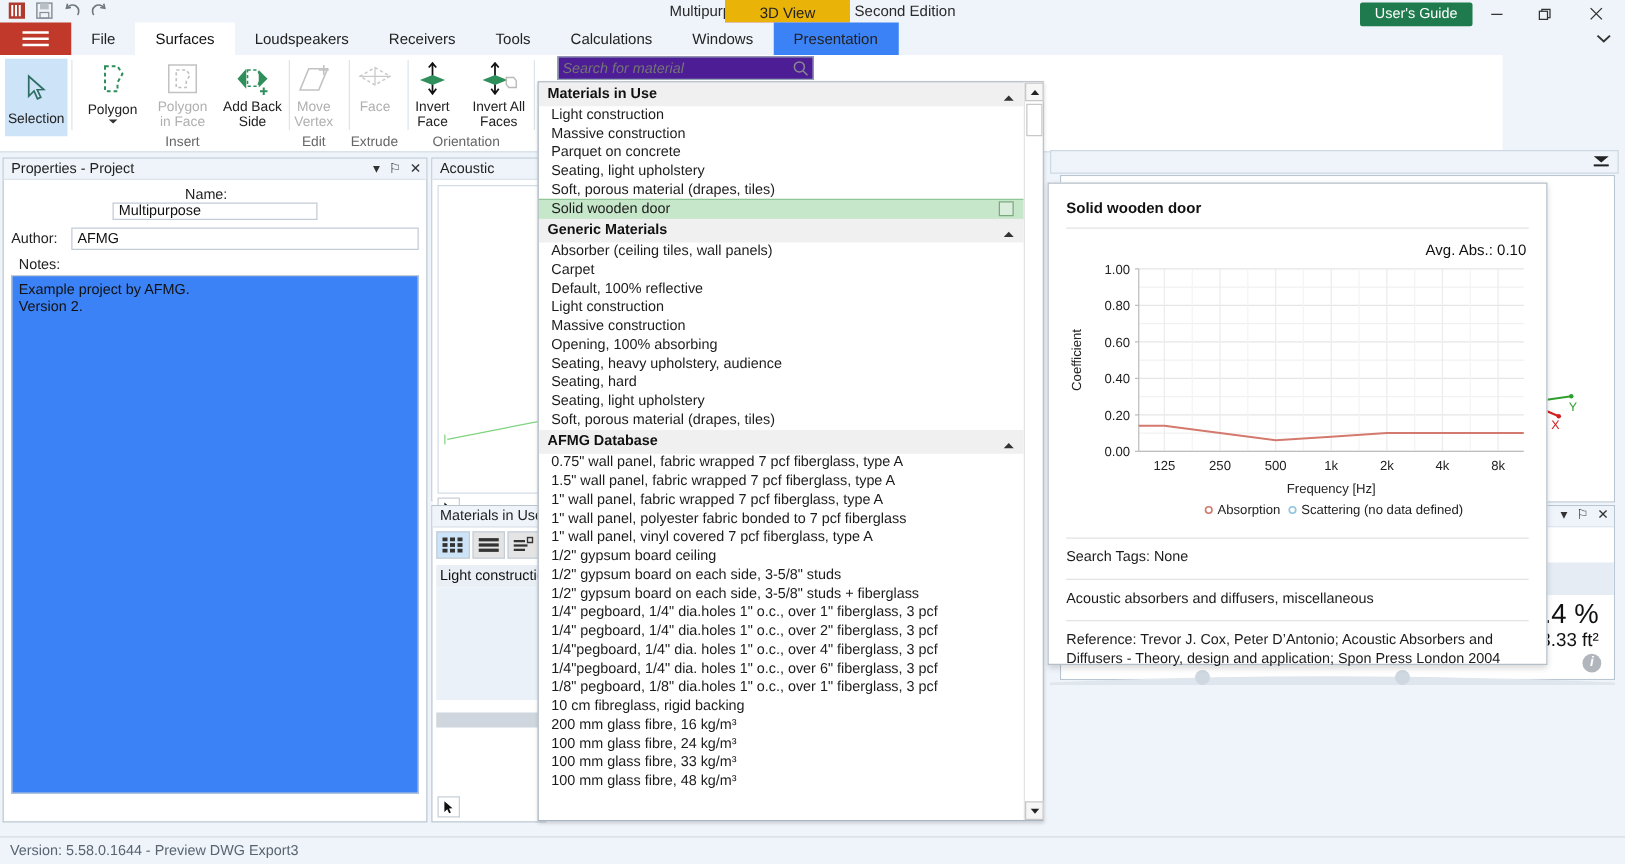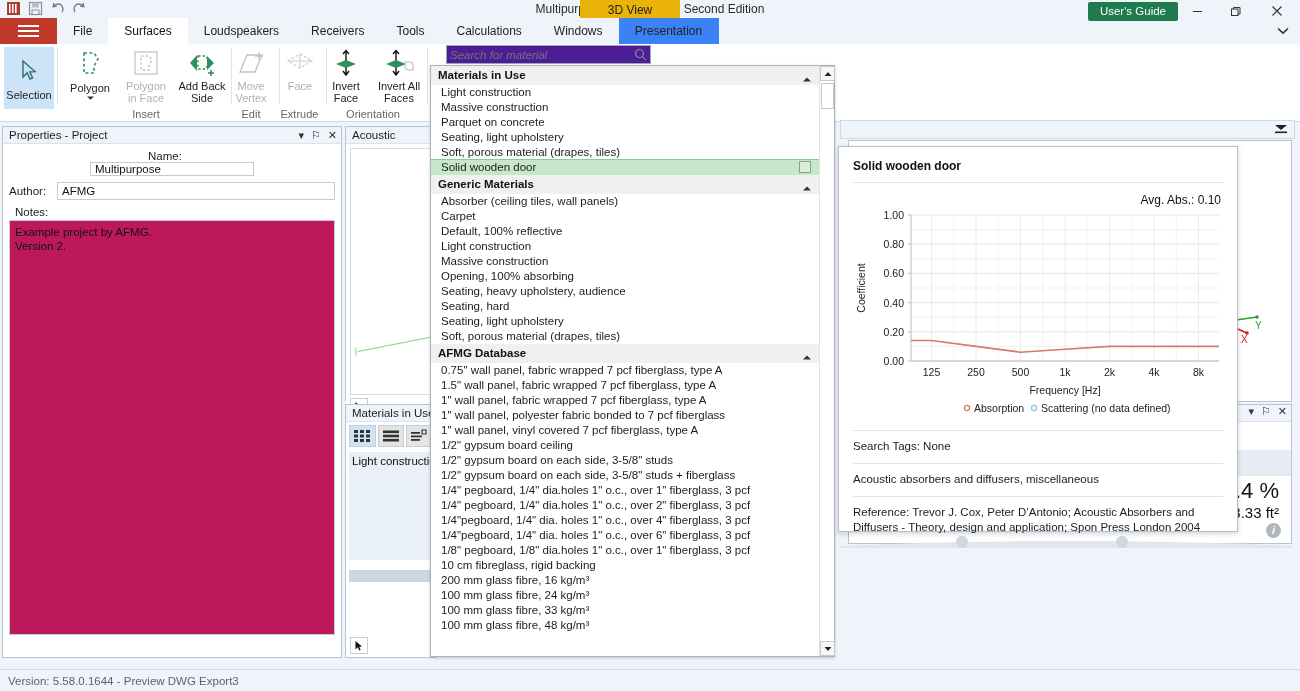--- a/index.html
+++ b/index.html
@@ -67,21 +67,21 @@
   .wbtn.max { right: 46px; }
   .wbtn.close { right: 4px; }
   .ribbon-collapse {
     position: absolute; right: 8px; top: 22px; width: 18px; height: 18px;
     display: flex; align-items: center; justify-content: center; cursor: pointer;
     color: #333; font-size: 11px;
   }
 
   
   .ribbon {
-    position: absolute; left: 0; top: 44px; width: 1300px; height: 78px;
+    position: absolute; left: 0; top: 44px; width: 1202px; height: 78px;
     background: #ffffff; border-bottom: 1px solid #cfd9e3;
   }
   .rgroup { position: absolute; top: 0; height: 78px; }
   .rgroup .glabel {
     position: absolute; bottom: 2px; width: 100%; text-align: center;
     font-size: 11px; color: #666;
   }
   .rgroup .sep { position: absolute; right: 0; top: 4px; bottom: 18px; width: 1px; background: #dde5ec; }
   .rbtn {
     position: absolute; top: 4px; width: 56px; text-align: center; cursor: pointer;
@@ -125,21 +125,21 @@
   #props { left: 2px; top: 126px; width: 340px; height: 532px; }
   .frow { display: flex; align-items: center; padding: 3px 6px 0 6px; }
   .frow label { width: 48px; font-size: 11.5px; color: #222; }
   .frow input {
     flex: 1; height: 18px; border: 1px solid #c3ccd5; background: #fff;
     font-family: "Liberation Sans", sans-serif; font-size: 11.5px; color: #111;
     padding: 0 4px; outline: none;
   }
   .noteslbl { padding: 6px 6px 2px 12px; font-size: 11.5px; color: #222; }
   .notesbox {
-    margin: 0 6px 6px 6px; height: 415px; border: 1px solid #c3ccd5; background: #be185d;
+    margin: 0 6px 6px 6px; height: 415px; border: 1px solid #c3ccd5; background: #3b82f6;
     font-size: 11.5px; color: #111; padding: 4px 5px; line-height: 14px; white-space: pre-line;
     overflow: hidden;
   }
 
   
   #acoustic { left: 345px; top: 126px; width: 92px; height: 275px; }
   .acoustic-body { position: relative; height: 100%; background: #fff; }
   .acoustic-canvas { position: absolute; left: 4px; top: 4px; right: 4px; bottom: 22px; border: 1px solid #d4dde6; background: #fff; overflow: hidden; }
   .cursor-btn {
     position: absolute; left: 4px; bottom: 2px; width: 18px; height: 17px;

